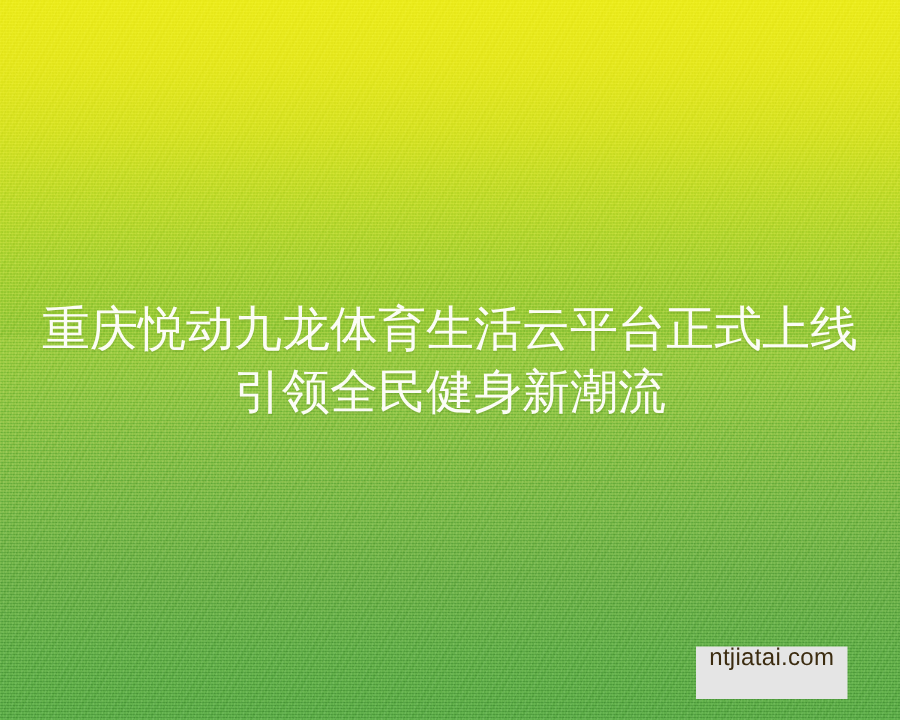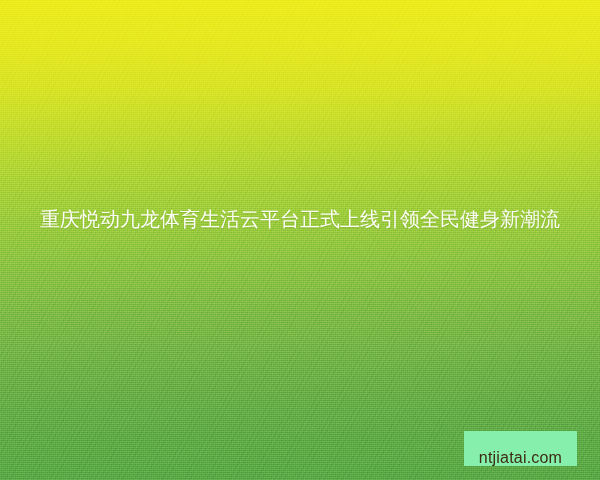--- a/index.html
+++ b/index.html
@@ -80,40 +80,40 @@
   }
 
   
   .headline {
     position: absolute;
     left: 0;
     right: 0;
     top: 198px;
     text-align: center;
     color: #fbfcf5;
-    font-size: 20px;
+    font-size: 32px;
     line-height: 42px;
     letter-spacing: 0px;
     font-weight: 400;
     white-space: pre-line;
     padding: 0 14px;
     box-sizing: border-box;
     text-shadow: 0 1px 1px rgba(70,110,20,0.18);
   }
 
   
   .watermark {
     position: absolute;
     left: 464px;
     top: 431px;
-    width: 113px;
+    width: 101px;
     height: 35px;
-    background: #86efac;
+    background: #e5e5e5;
     display: flex;
-    align-items: flex-end;
+    align-items: flex-start;
     justify-content: center;
   }
 
   .watermark-label {
     color: #3c2c10;
     font-size: 16px;
     line-height: 1;
     letter-spacing: 0.2px;
     font-weight: 400;
   }

